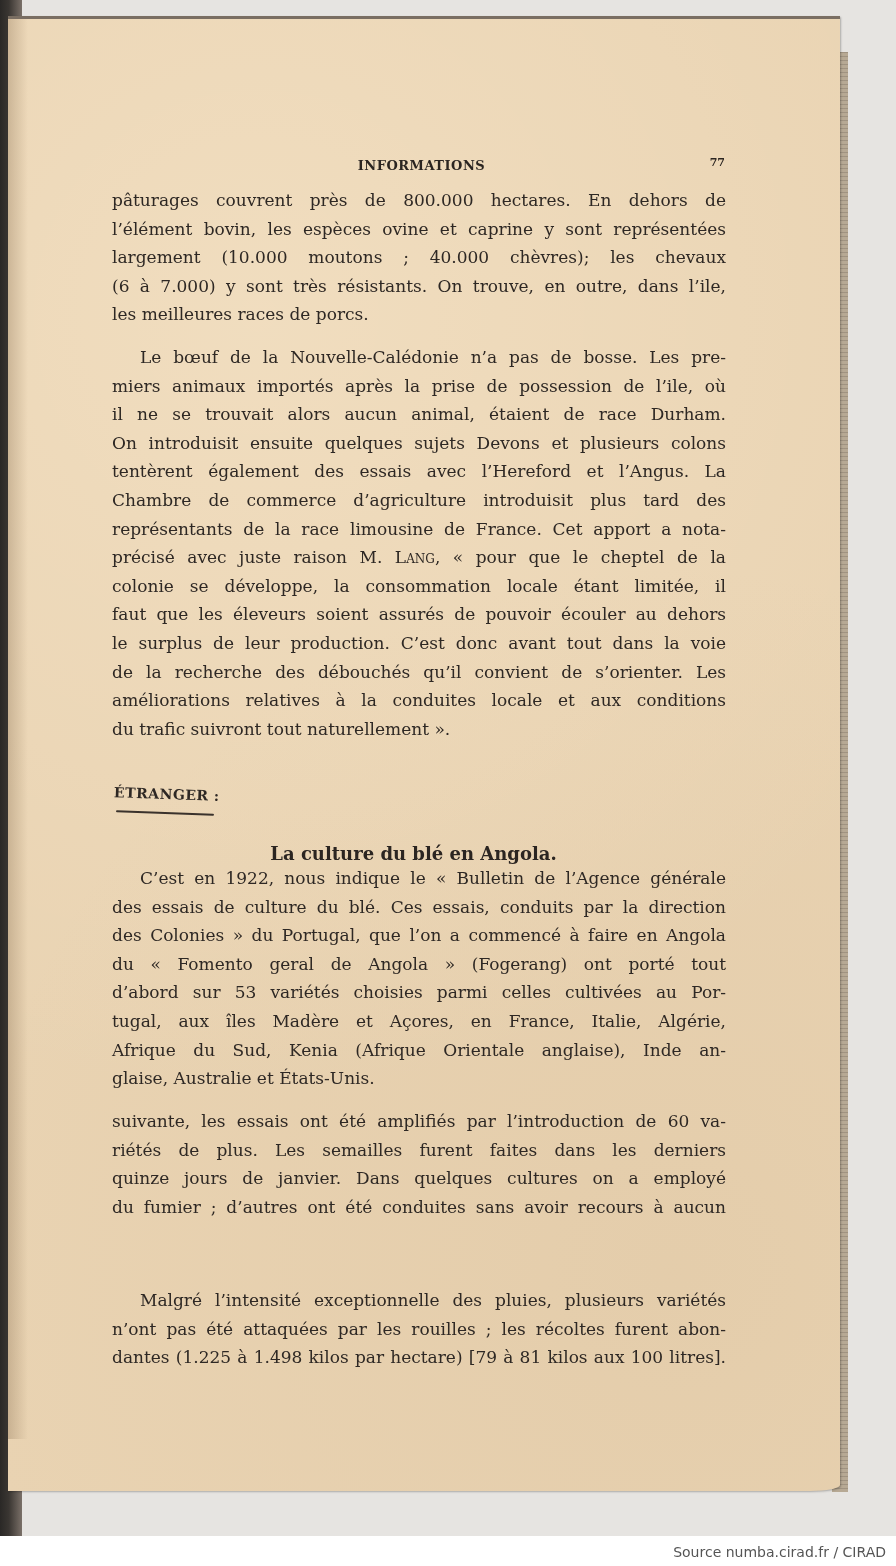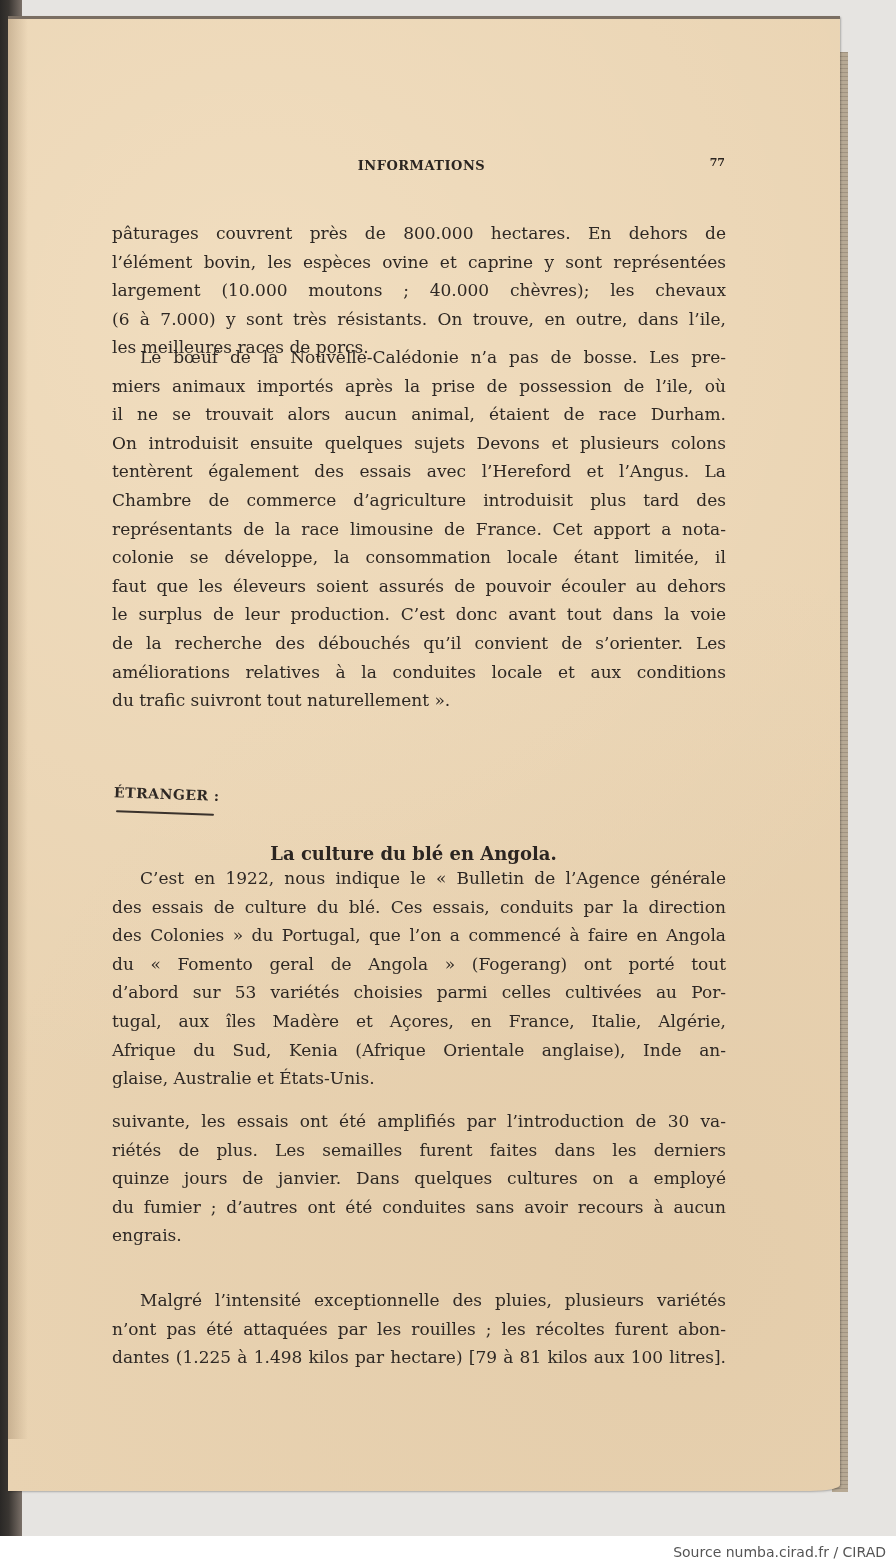--- a/index.html
+++ b/index.html
@@ -71,21 +71,21 @@
     position: absolute; left: 116px; top: 812px; width: 98px; height: 2px;
     background: #3a322c; transform: rotate(2deg); border-radius: 1px;
   }
   .article-title {
     position: absolute; left: 110px; width: 615px; top: 843px;
     text-align: center;
     font-family: "DejaVu Serif", serif; font-weight: bold; font-size: 18px;
     color: #2b2521;
     transform: translateX(-4px);
   }
-  .blk-1 { top: 186px; margin-top: 33px; }
+  .blk-1 { top: 186px; }
   .blk-2 { top: 343px; }
   .blk-3 { top: 864px; }
   .blk-4 { top: 1107px; }
   .blk-5 { top: 1286px; }
   .source-credit {
     position: absolute; right: 10px; top: 1544px;
     font-family: "DejaVu Sans", sans-serif; font-size: 14px;
     color: #555555;
     text-align: right;
   }
@@ -113,20 +113,21 @@
 </div>
 
 <div class="text-block blk-2">
   <span class="line indent">Le bœuf de la Nouvelle-Calédonie n’a pas de bosse. Les pre-</span>
   <span class="line">miers animaux importés après la prise de possession de l’ile, où</span>
   <span class="line">il ne se trouvait alors aucun animal, étaient de race Durham.</span>
   <span class="line">On introduisit ensuite quelques sujets Devons et plusieurs colons</span>
   <span class="line">tentèrent également des essais avec l’Hereford et l’Angus. La</span>
   <span class="line">Chambre de commerce d’agriculture introduisit plus tard des</span>
   <span class="line">représentants de la race limousine de France. Cet apport a nota-</span>
+  <span class="line"><span>précisé avec juste raison M. </span><span class="sc">Lang</span><span>, « pour que le cheptel de la</span></span>
   <span class="line">colonie se développe, la consommation locale étant limitée, il</span>
   <span class="line">faut que les éleveurs soient assurés de pouvoir écouler au dehors</span>
   <span class="line">le surplus de leur production. C’est donc avant tout dans la voie</span>
   <span class="line">de la recherche des débouchés qu’il convient de s’orienter. Les</span>
   <span class="line">améliorations relatives à la conduites locale et aux conditions</span>
   <span class="line last">du trafic suivront tout naturellement ».</span>
 </div>
 
 <div class="section-label">ÉTRANGER :</div>
 <div class="section-rule"></div>
@@ -138,25 +139,24 @@
   <span class="line">des essais de culture du blé. Ces essais, conduits par la direction</span>
   <span class="line">des Colonies » du Portugal, que l’on a commencé à faire en Angola</span>
   <span class="line">du « Fomento geral de Angola » (Fogerang) ont porté tout</span>
   <span class="line">d’abord sur 53 variétés choisies parmi celles cultivées au Por-</span>
   <span class="line">tugal, aux îles Madère et Açores, en France, Italie, Algérie,</span>
   <span class="line">Afrique du Sud, Kenia (Afrique Orientale anglaise), Inde an-</span>
   <span class="line last">glaise, Australie et États-Unis.</span>
 </div>
 
 <div class="text-block blk-4">
-  <span class="line">suivante, les essais ont été amplifiés par l’introduction de 30 va-</span>
+  <span class="line">suivante, les essais ont été amplifiés par l’introduction de 60 va-</span>
   <span class="line">riétés de plus. Les semailles furent faites dans les derniers</span>
   <span class="line">quinze jours de janvier. Dans quelques cultures on a employé</span>
   <span class="line">du fumier ; d’autres ont été conduites sans avoir recours à aucun</span>
-  <span class="line last">engrais.</span>
 </div>
 
 <div class="text-block blk-5">
   <span class="line indent">Malgré l’intensité exceptionnelle des pluies, plusieurs variétés</span>
   <span class="line">n’ont pas été attaquées par les rouilles ; les récoltes furent abon-</span>
   <span class="line">dantes (1.225 à 1.498 kilos par hectare) [79 à 81 kilos aux 100 litres].</span>
 </div>
 
 <div class="source-credit">Source numba.cirad.fr / CIRAD</div>
 

